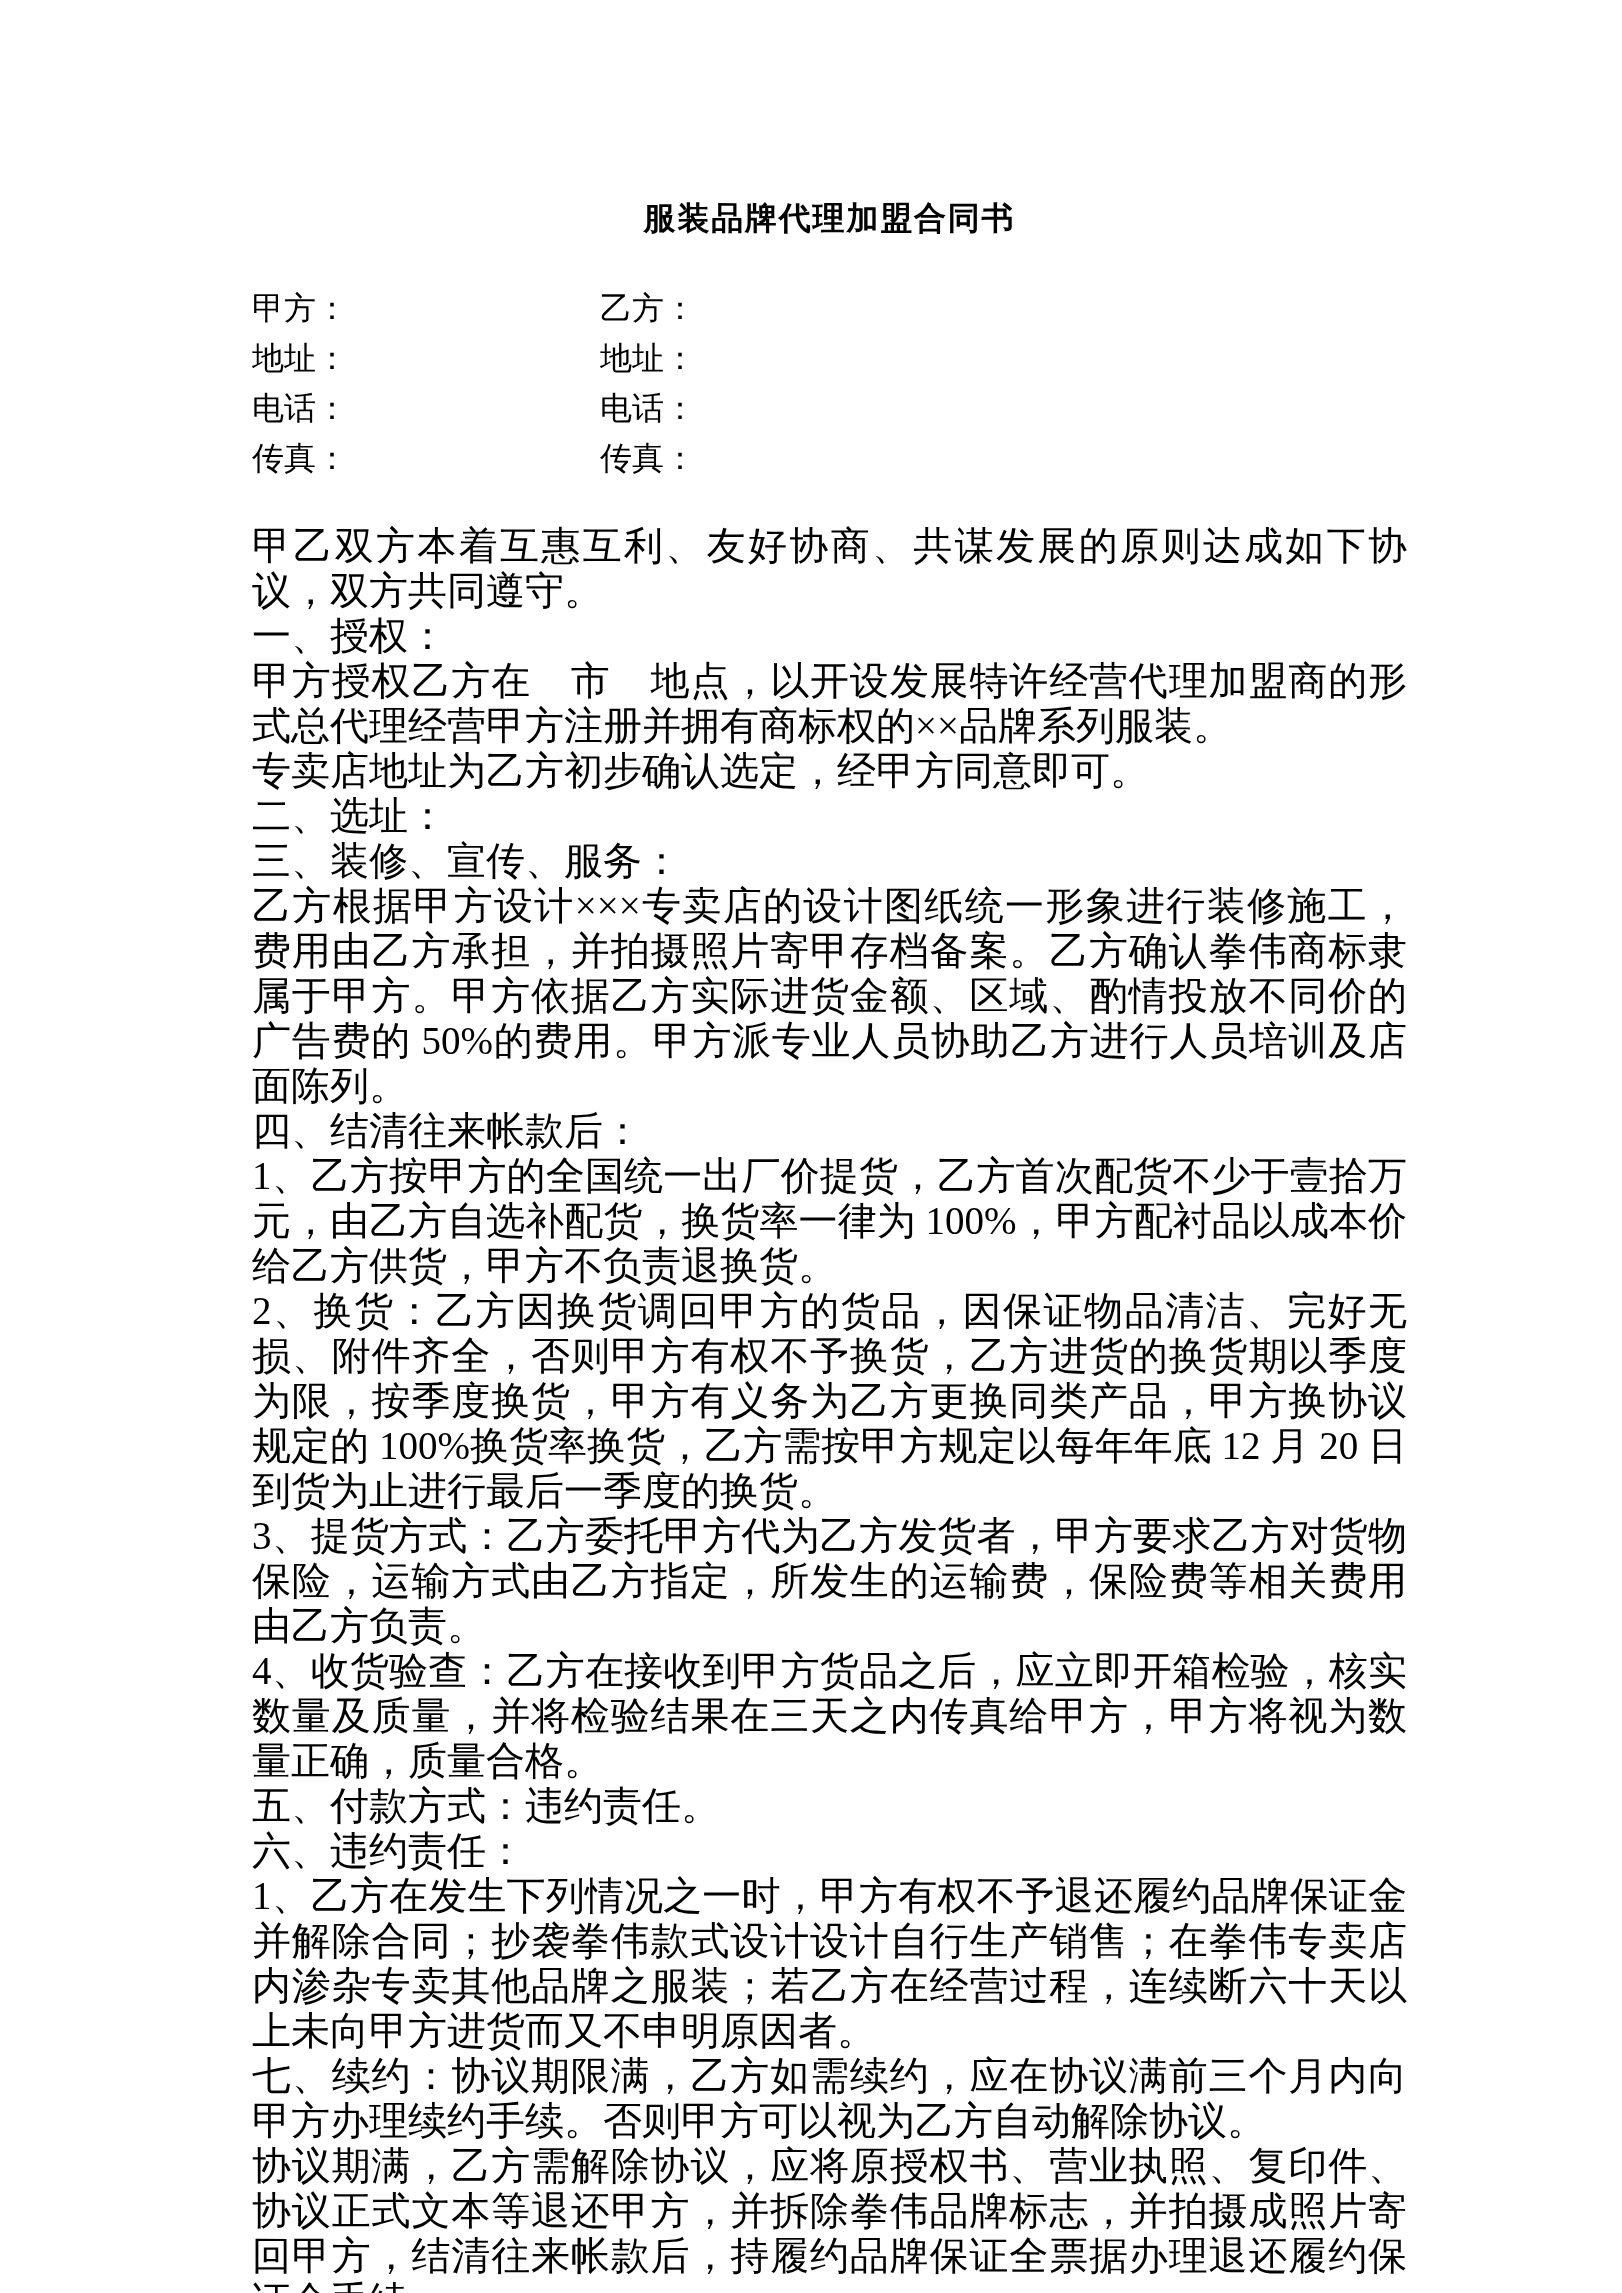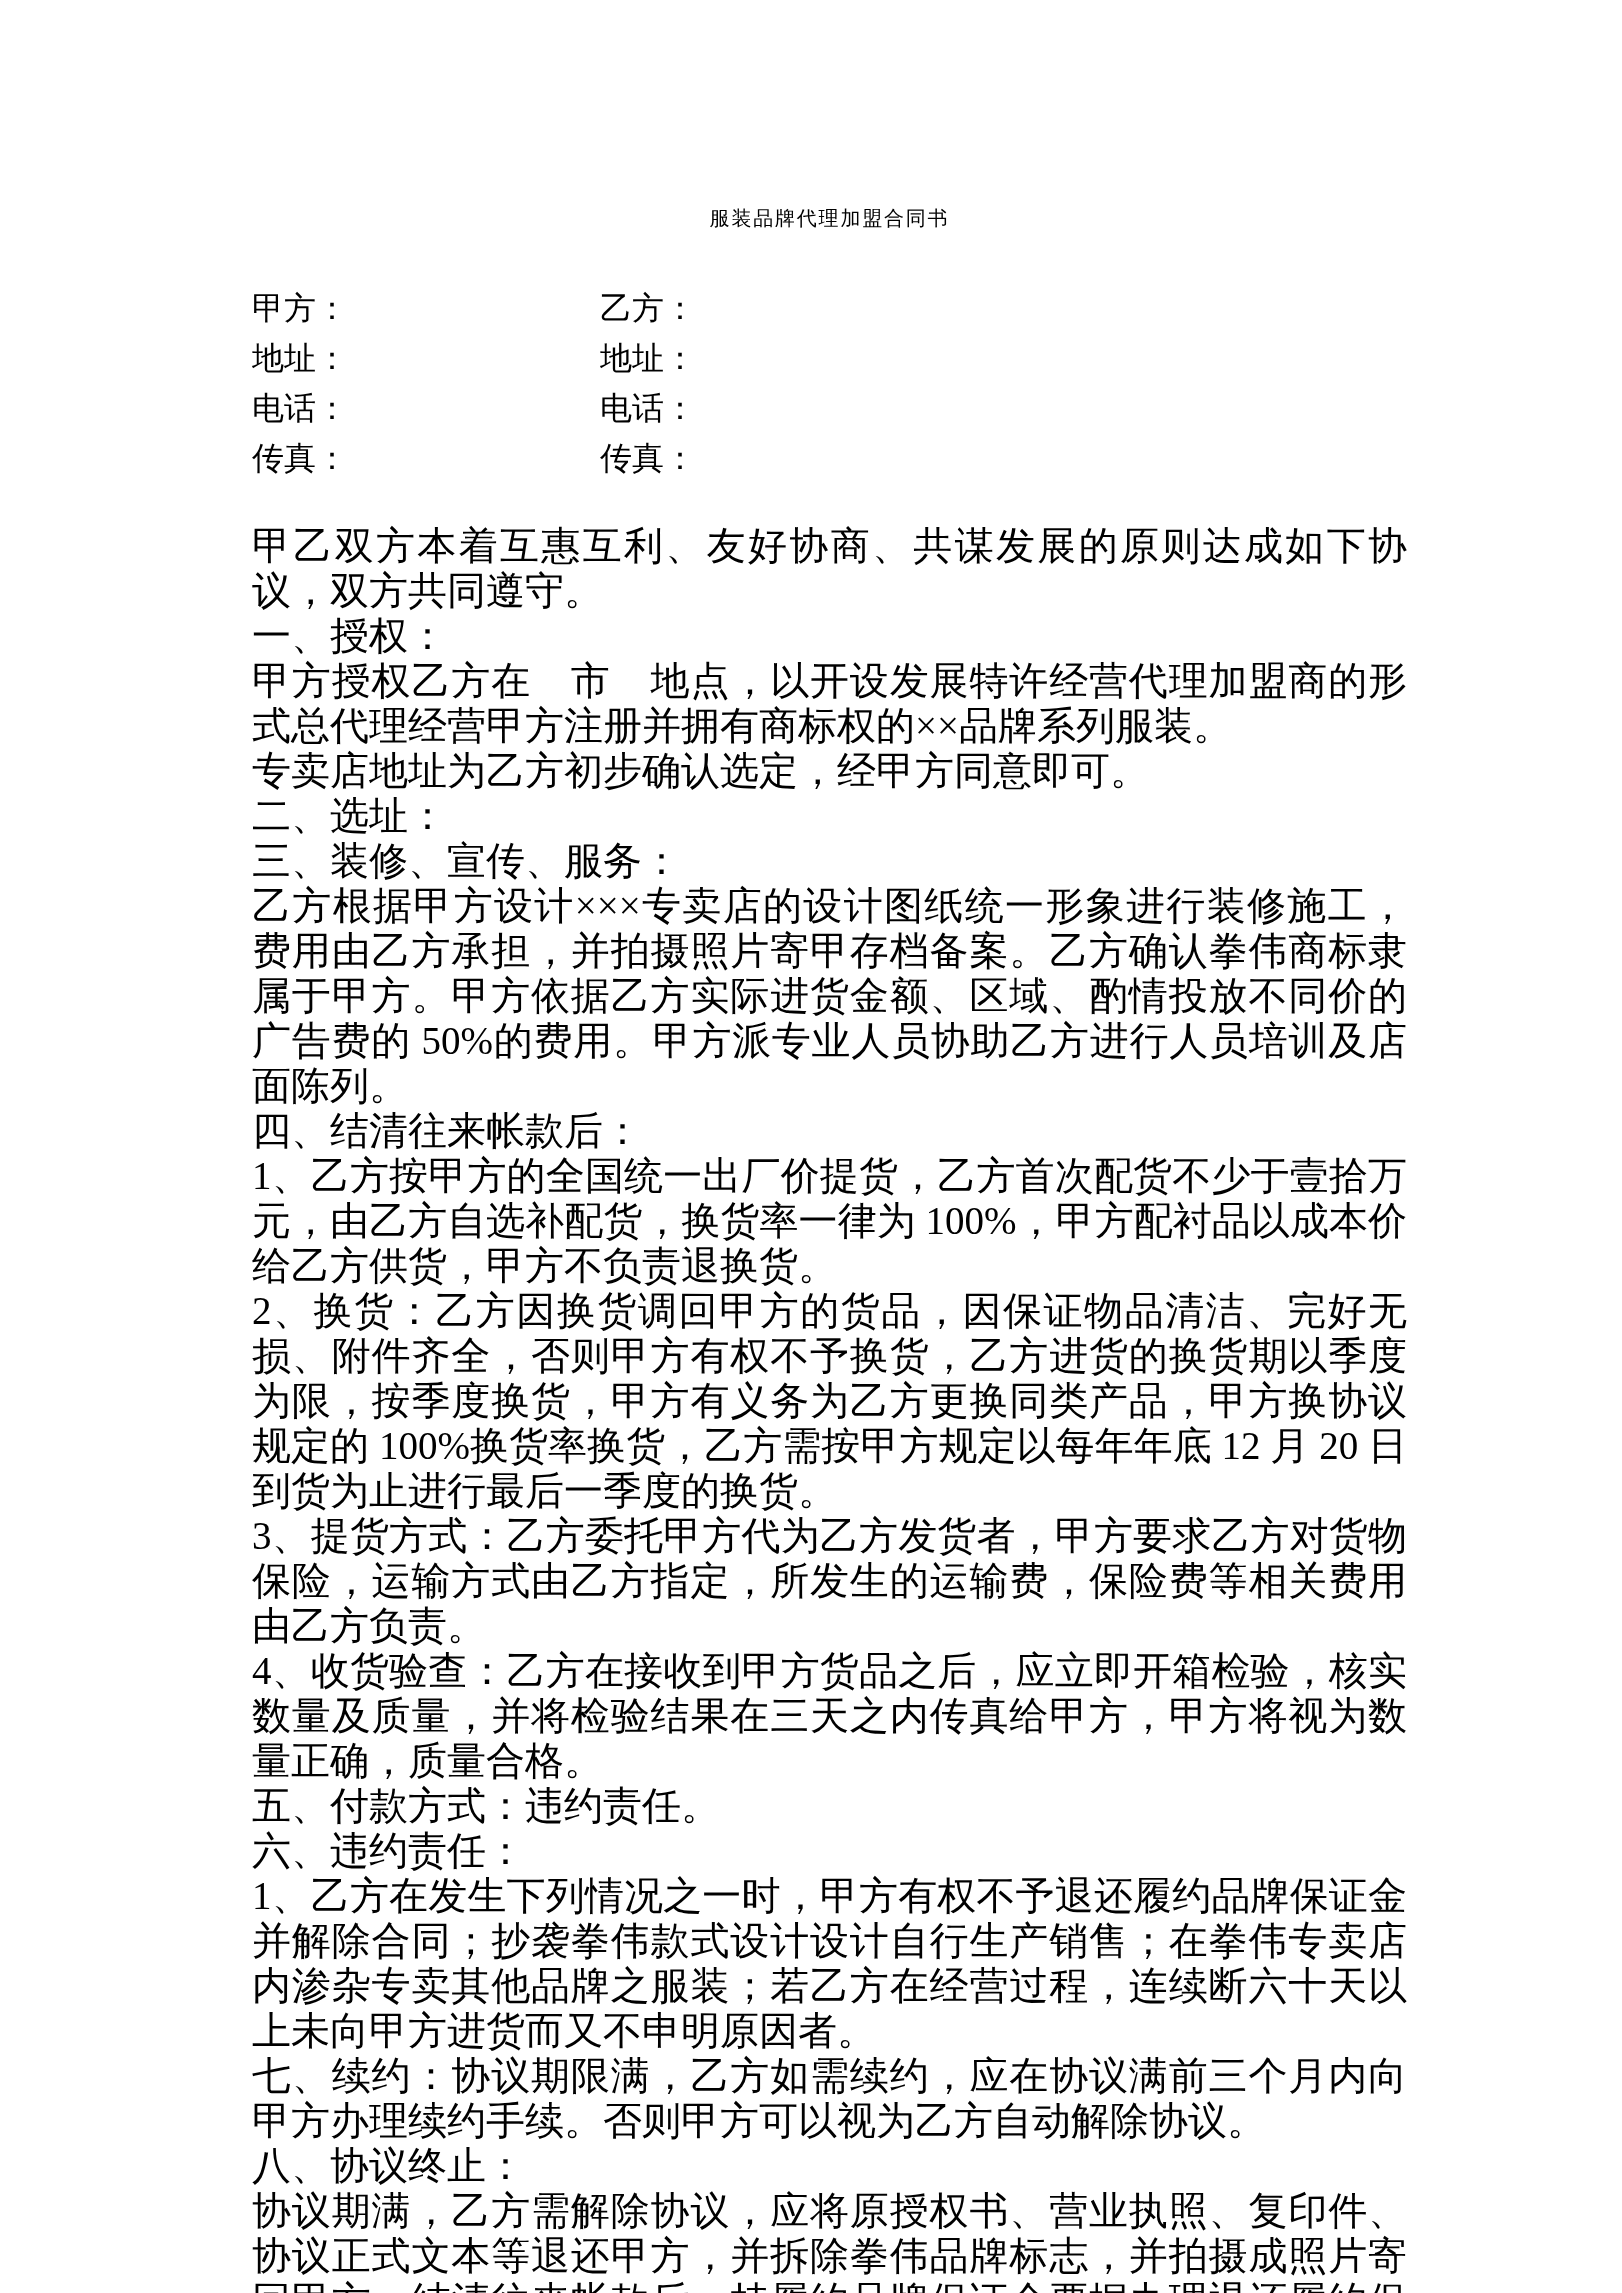--- a/index.html
+++ b/index.html
@@ -21,22 +21,22 @@
     left: 0;
     width: 1623px;
     height: 2294px;
     background: #ffffff;
   }
   .content {
     padding: 198px 216px 0 252px; 
   }
   .doc-title {
     text-align: center;
-    font-size: 20px;
-    font-weight: 400;
+    font-size: 32px;
+    font-weight: 700;
     letter-spacing: 1.8px;
     margin: 0 0 45px 0;
     line-height: 40px;
   }
   .party-block {
     margin: 0 0 40px 0;
   }
   .party-row {
     display: flex;
     font-size: 32px;
@@ -95,19 +95,18 @@
       <p class="para">乙方根据甲方设计×××专卖店的设计图纸统一形象进行装修施工，费用由乙方承担，并拍摄照片寄甲存档备案。乙方确认拳伟商标隶属于甲方。甲方依据乙方实际进货金额、区域、酌情投放不同价的广告费的 50%的费用。甲方派专业人员协助乙方进行人员培训及店面陈列。</p>
       <p class="para">四、结清往来帐款后：</p>
       <p class="para">1、乙方按甲方的全国统一出厂价提货，乙方首次配货不少于壹拾万元，由乙方自选补配货，换货率一律为 100%，甲方配衬品以成本价给乙方供货，甲方不负责退换货。</p>
       <p class="para">2、换货：乙方因换货调回甲方的货品，因保证物品清洁、完好无损、附件齐全，否则甲方有权不予换货，乙方进货的换货期以季度为限，按季度换货，甲方有义务为乙方更换同类产品，甲方换协议规定的 100%换货率换货，乙方需按甲方规定以每年年底 12 月 20 日到货为止进行最后一季度的换货。</p>
       <p class="para">3、提货方式：乙方委托甲方代为乙方发货者，甲方要求乙方对货物保险，运输方式由乙方指定，所发生的运输费，保险费等相关费用由乙方负责。</p>
       <p class="para">4、收货验查：乙方在接收到甲方货品之后，应立即开箱检验，核实数量及质量，并将检验结果在三天之内传真给甲方，甲方将视为数量正确，质量合格。</p>
       <p class="para">五、付款方式：违约责任。</p>
       <p class="para">六、违约责任：</p>
       <p class="para">1、乙方在发生下列情况之一时，甲方有权不予退还履约品牌保证金并解除合同；抄袭拳伟款式设计设计自行生产销售；在拳伟专卖店内渗杂专卖其他品牌之服装；若乙方在经营过程，连续断六十天以上未向甲方进货而又不申明原因者。</p>
       <p class="para">七、续约：协议期限满，乙方如需续约，应在协议满前三个月内向甲方办理续约手续。否则甲方可以视为乙方自动解除协议。</p>
-      <p class="para">八、协议终止：</p>
       <p class="para">协议期满，乙方需解除协议，应将原授权书、营业执照、复印件、协议正式文本等退还甲方，并拆除拳伟品牌标志，并拍摄成照片寄回甲方，结清往来帐款后，持履约品牌保证全票据办理退还履约保证金手续。</p>
     </div>
 
   </div>
 </div>
 
 
 </body></html>

